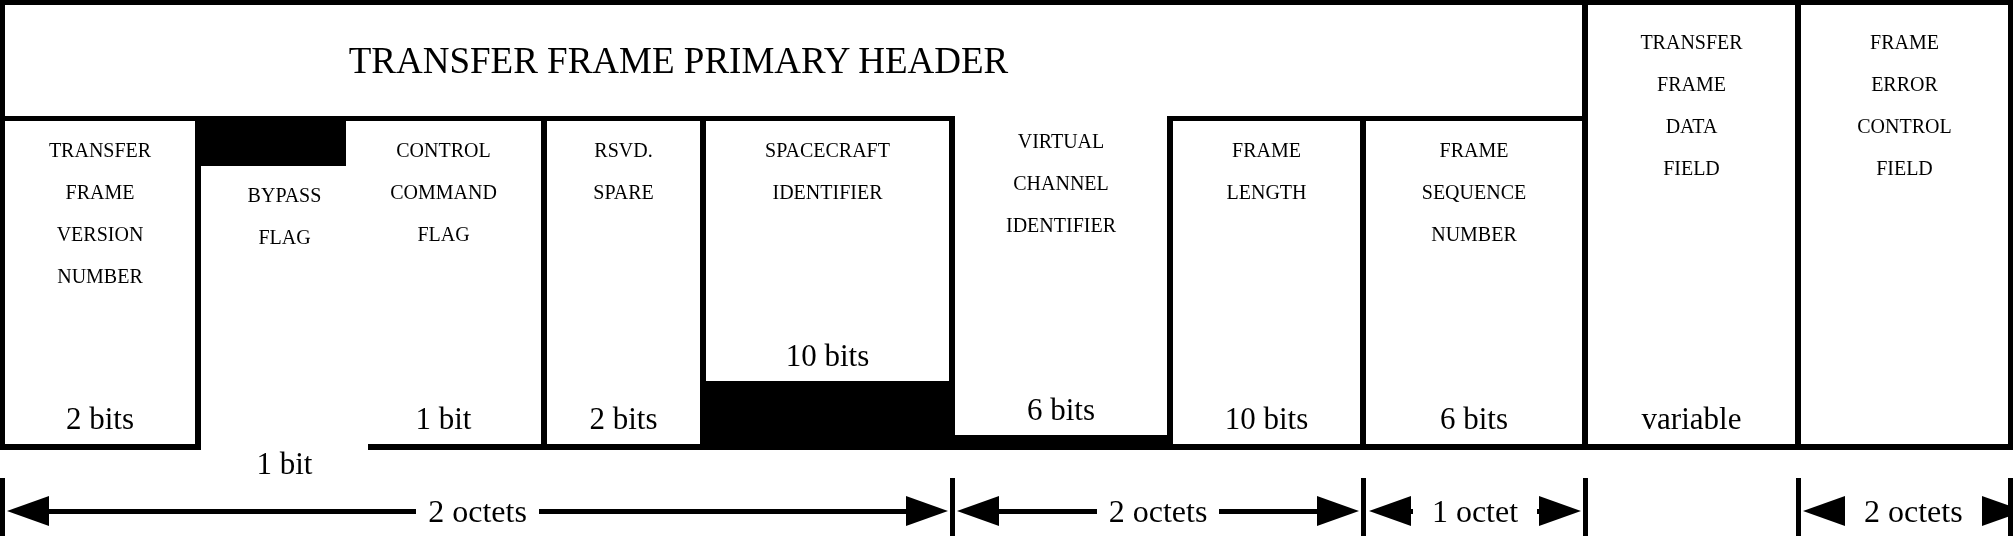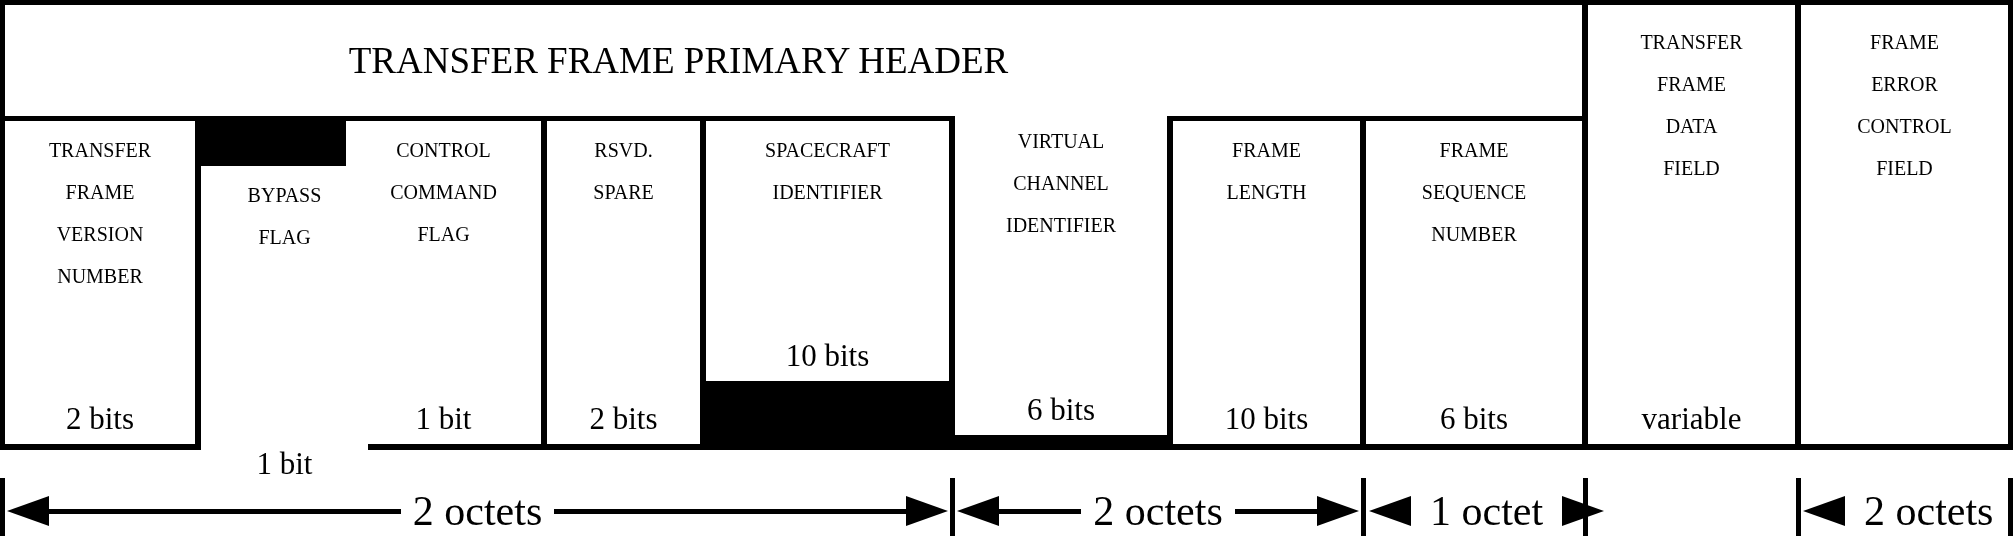--- a/index.html
+++ b/index.html
@@ -79,21 +79,21 @@
   }
   .ah.left  { border-right: 42px solid #000000; }
   .ah.right { border-left: 42px solid #000000; }
   .seg {
     flex: 1 1 0;
     height: 5px;
     background: #000000;
     min-width: 0;
   }
   .span-label {
-    font-size: 42px;
+    font-size: 32px;
     line-height: 32px;
     margin: 0 12px;
     white-space: nowrap;
     flex: 0 0 auto;
   }
   .span-arrow.tight .span-label { margin: 0 19px; }
 </style>
 </head>
 <body>
 

